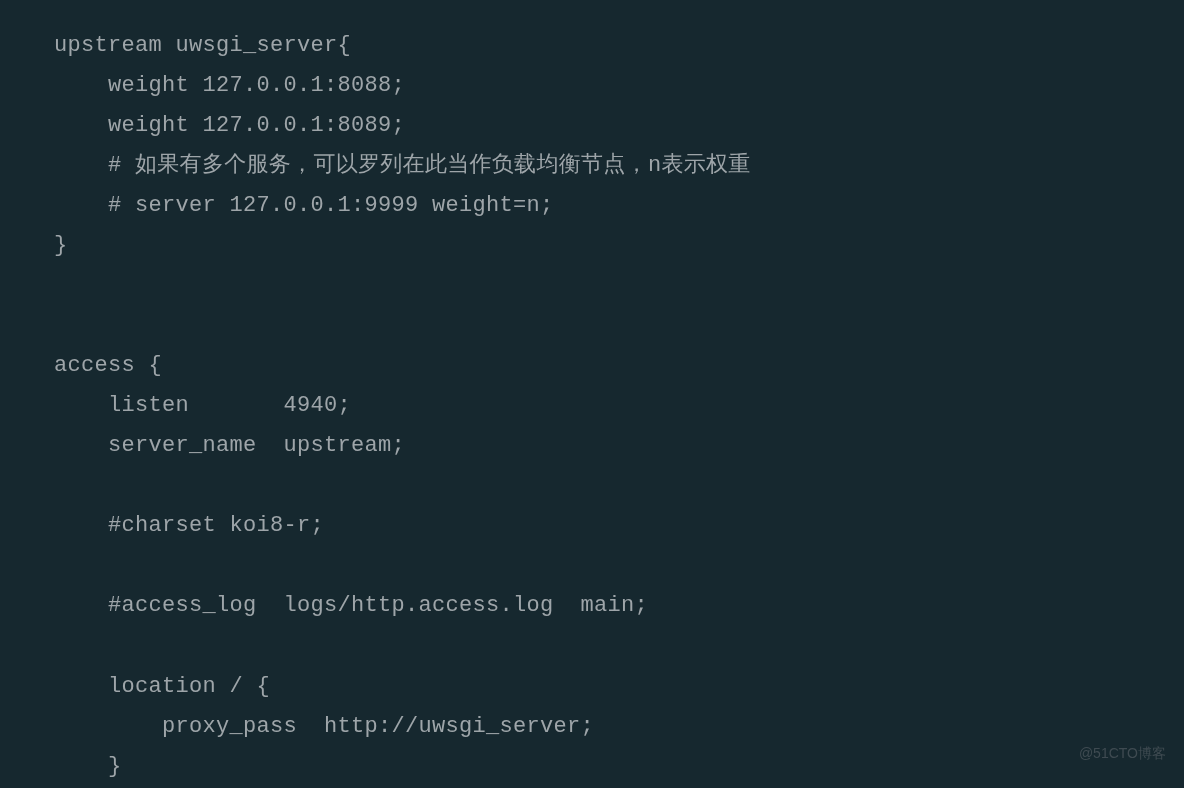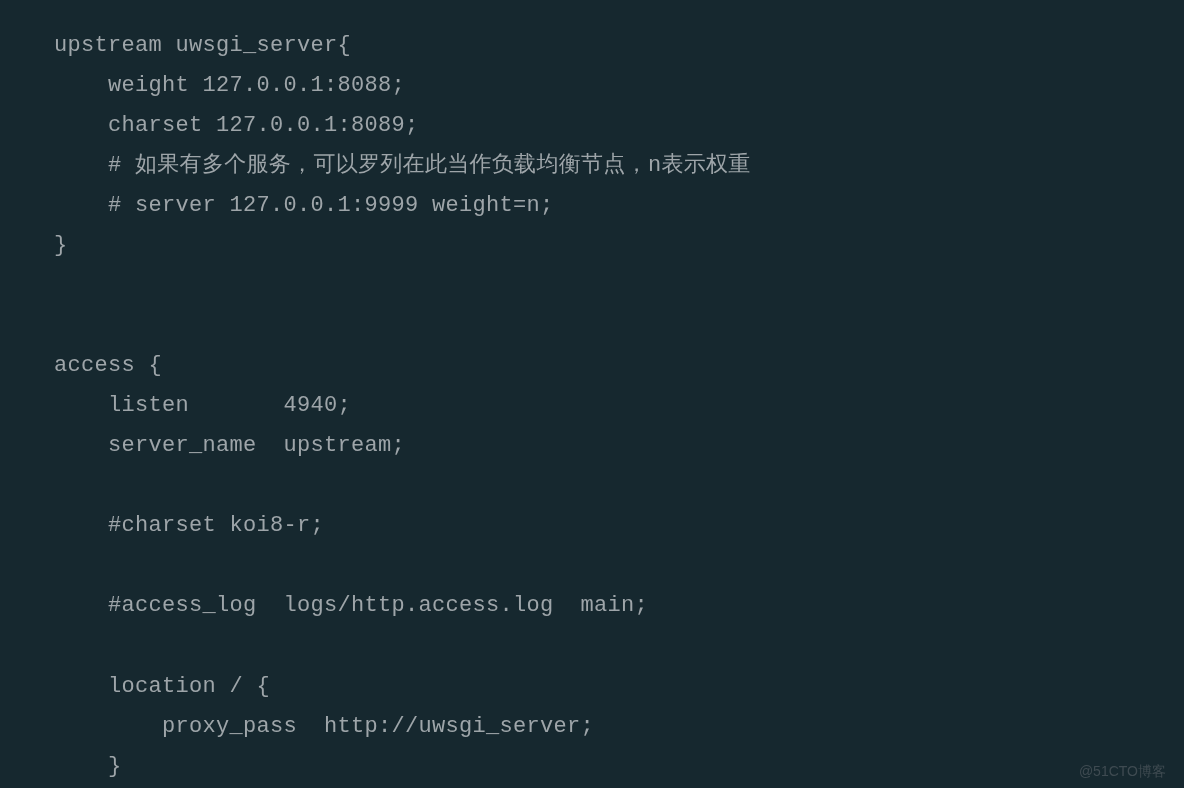--- a/index.html
+++ b/index.html
@@ -20,34 +20,34 @@
       overflow: hidden;
       position: relative;
     }
     pre {
       font-family: inherit;
       white-space: pre;
       letter-spacing: 0.3px;
     }
     .watermark {
       position: absolute;
-      bottom: 4px;
+      bottom: 22px;
       right: 18px;
       color: #5a6268;
       font-size: 14px;
       font-family: Arial, sans-serif;
       opacity: 0.6;
     }
   </style>
 </head>
 <body>
 
 <pre><span>upstream uwsgi_server{</span>
 <span>    weight 127.0.0.1:8088;</span>
-<span>    charset 127.0.0.1:8089;</span>
+<span>    weight 127.0.0.1:8089;</span>
 <span>    # 如果有多个服务，可以罗列在此当作负载均衡节点，n表示权重</span>
 <span>    # server 127.0.0.1:9999 weight=n;</span>
 <span>}</span>
 <span></span>
 <span></span>
 <span>access {</span>
 <span>    listen       4940;</span>
 <span>    server_name  upstream;</span>
 <span></span>
 <span>    #charset koi8-r;</span>

